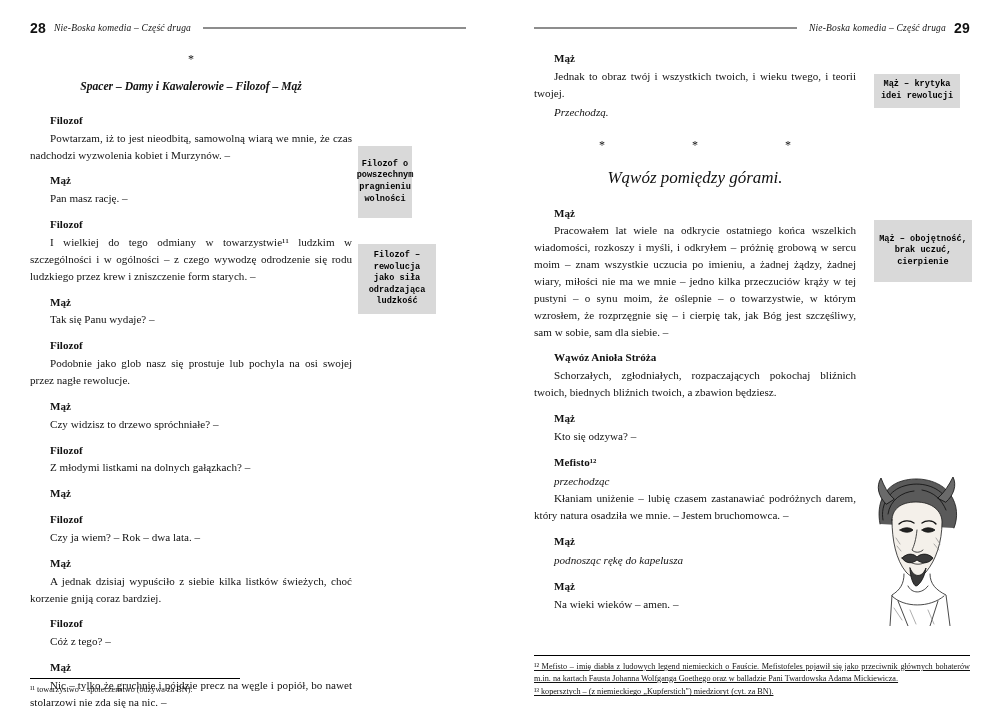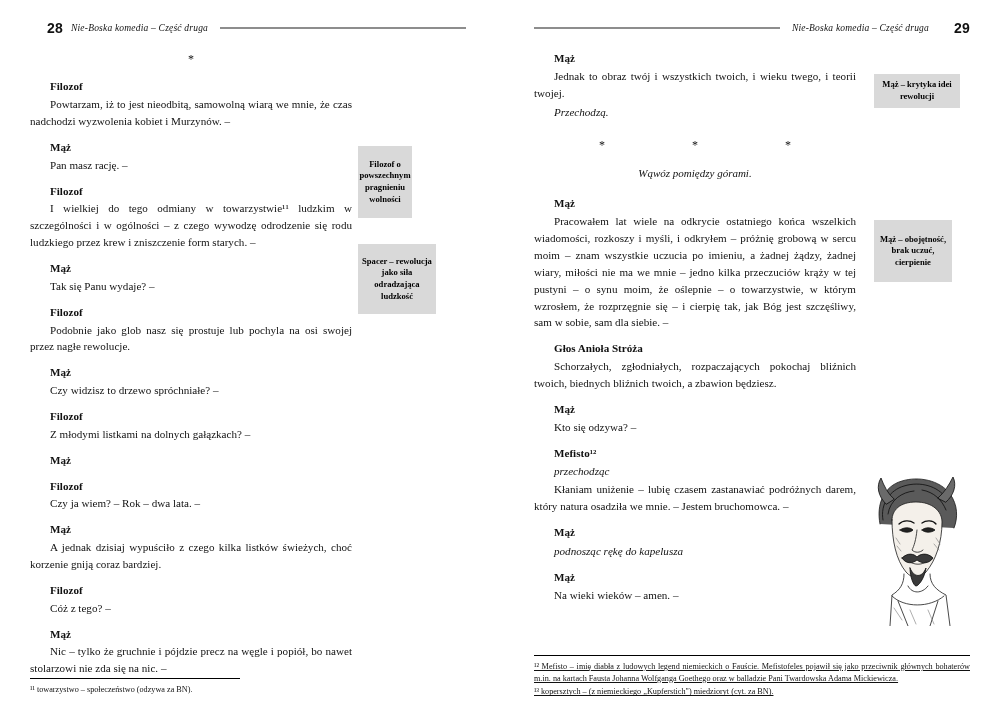--- a/index.html
+++ b/index.html
@@ -34,21 +34,20 @@
     display: flex;
     align-items: center;
     height: 20px;
     font-size: 9.5px;
     letter-spacing: .2px;
   }
   .runhead .folio {
     font-size: 14px;
     font-weight: bold;
     font-family: "Liberation Sans", sans-serif;
-    margin-left: 17px;
   }
   .runhead .title { font-style: italic; }
   .runhead .rule {
     flex: 1;
     height: 2px;
     background: #8d8d8d;
   }
   .runhead-left .folio { margin-right: 8px; }
   .runhead-left .title { margin-right: 12px; }
   .runhead-left .rule { margin-left: 0; }
@@ -84,40 +83,40 @@
     text-align: center;
     font-style: italic;
     font-weight: bold;
     margin: 2px 0 16px 0;
     font-size: 11.6px;
   }
   .scene-head-plain {
     text-align: center;
     font-style: italic;
     margin: 6px 0 14px 0;
-    font-size: 11px;
+    font-size: 17px;
   }
   .speaker {
     font-weight: bold;
     margin: 9px 0 1px 20px;
   }
   .stage {
     font-style: italic;
     margin: 2px 0 1px 20px;
   }
   p.line {
     margin: 0 0 1px 0;
     text-indent: 20px;
   }
 
   
   .note-box {
     position: absolute;
     background: #d9d9d9;
-    font-family: Liberation Serif, serif;
+    font-family: Liberation Mono, monospace;
     font-weight: bold;
     font-size: 8.6px;
     line-height: 1.35;
     text-align: center;
     color: #000;
     padding: 6px 4px;
     box-sizing: border-box;
   }
 
   
@@ -168,20 +167,21 @@
     <div class="runhead runhead-left">
       <span class="folio">28</span>
       <span class="title">Nie-Boska komedia – Część druga</span>
       <span class="rule"></span>
     </div>
 
     <div class="body">
       <div class="col">
 
         <div class="aster">*</div>
+        <div class="scene-head">Spacer – Damy i Kawalerowie – Filozof – Mąż</div>
 
         <div>
           <div class="speaker">Filozof</div>
           <p class="line">Powtarzam, iż to jest nieodbitą, samowolną wiarą we mnie, że czas nadchodzi wyzwolenia kobiet i Murzynów. –</p>
         </div>
 
         <div>
           <div class="speaker">Mąż</div>
           <p class="line">Pan masz rację. –</p>
         </div>
@@ -215,37 +215,37 @@
           <div class="speaker">Mąż</div>
         </div>
 
         <div>
           <div class="speaker">Filozof</div>
           <p class="line">Czy ja wiem? – Rok – dwa lata. –</p>
         </div>
 
         <div>
           <div class="speaker">Mąż</div>
-          <p class="line">A jednak dzisiaj wypuściło z czego kilka listków świeżych, choć korzenie gniją coraz bardziej.</p>
+          <p class="line">A jednak dzisiaj wypuściło z siebie kilka listków świeżych, choć korzenie gniją coraz bardziej.</p>
         </div>
 
         <div>
           <div class="speaker">Filozof</div>
           <p class="line">Cóż z tego? –</p>
         </div>
 
         <div>
           <div class="speaker">Mąż</div>
           <p class="line">Nic – tylko że gruchnie i pójdzie precz na węgle i popiół, bo nawet stolarzowi nie zda się na nic. –</p>
         </div>
 
       </div>
 
       <div class="note-box" style="left:328px; top:96px; width:54px; height:72px; display:flex; align-items:center; justify-content:center;">Filozof o powszechnym pragnieniu wolności</div>
-      <div class="note-box" style="left:328px; top:194px; width:78px; height:70px; display:flex; align-items:center; justify-content:center;">Spacer – rewolucja jako siła odradzająca ludzkość</div>
+      <div class="note-box" style="left:328px; top:194px; width:78px; height:70px; display:flex; align-items:center; justify-content:center;">Filozof – rewolucja jako siła odradzająca ludzkość</div>
     </div>
 
     <div class="footnotes">
       <div class="fn-rule"></div>
       <p class="fn">¹¹ towarzystwo – społeczeństwo (odzywa za BN).</p>
     </div>
   </div>
 
   <div class="leaf leaf-right">
 
@@ -267,21 +267,21 @@
 
         <div class="aster3">*  *  *</div>
         <div class="scene-head-plain">Wąwóz pomiędzy górami.</div>
 
         <div>
           <div class="speaker">Mąż</div>
           <p class="line">Pracowałem lat wiele na odkrycie ostatniego końca wszelkich wiadomości, rozkoszy i myśli, i odkryłem – próżnię grobową w sercu moim – znam wszystkie uczucia po imieniu, a żadnej żądzy, żadnej wiary, miłości nie ma we mnie – jedno kilka przeczuciów krąży w tej pustyni – o synu moim, że oślepnie – o towarzystwie, w którym wzrosłem, że rozprzęgnie się – i cierpię tak, jak Bóg jest szczęśliwy, sam w sobie, sam dla siebie. –</p>
         </div>
 
         <div>
-          <div class="speaker">Głos Anioła Stróża</div>
+          <div class="speaker">Wąwóz Anioła Stróża</div>
           <p class="line">Schorzałych, zgłodniałych, rozpaczających pokochaj bliźnich twoich, biednych bliźnich twoich, a zbawion będziesz.</p>
         </div>
 
         <div>
           <div class="speaker">Mąż</div>
           <p class="line">Kto się odzywa? –</p>
         </div>
 
         <div>
           <div class="speaker">Mefisto¹²</div>
@@ -296,21 +296,21 @@
 
 
         <div>
           <div class="speaker">Mąż</div>
           <p class="line">Na wieki wieków – amen. –</p>
         </div>
 
       </div>
 
       <div class="note-box" style="left:340px; top:24px; width:86px; height:34px; display:flex; align-items:center; justify-content:center;">Mąż – krytyka idei rewolucji</div>
-      <div class="note-box" style="left:340px; top:170px; width:78px; height:62px; display:flex; align-items:center; justify-content:center;">Mąż – obojętność, brak uczuć, cierpienie</div>
+      <div class="note-box" style="left:340px; top:170px; width:98px; height:62px; display:flex; align-items:center; justify-content:center;">Mąż – obojętność, brak uczuć, cierpienie</div>
     </div>
 
     <div class="portrait">
       <svg viewBox="0 0 132 158" width="132" height="158" xmlns="http://www.w3.org/2000/svg">
         <g fill="none" stroke="#1a1a1a" stroke-width="0.8" stroke-linecap="round">
 
           <path d="M30 56 C26 36 34 18 52 13 C68 8 90 12 100 26 C108 37 108 50 104 60" fill="#5a5a5a" stroke="#1a1a1a"></path>
           <path d="M33 52 C30 36 40 22 54 18 C70 13 88 18 96 30" stroke="#0d0d0d"></path>
           <path d="M38 46 C40 32 52 24 64 23" stroke="#0d0d0d"></path>
           <path d="M72 22 C84 24 92 32 96 42" stroke="#0d0d0d"></path>

